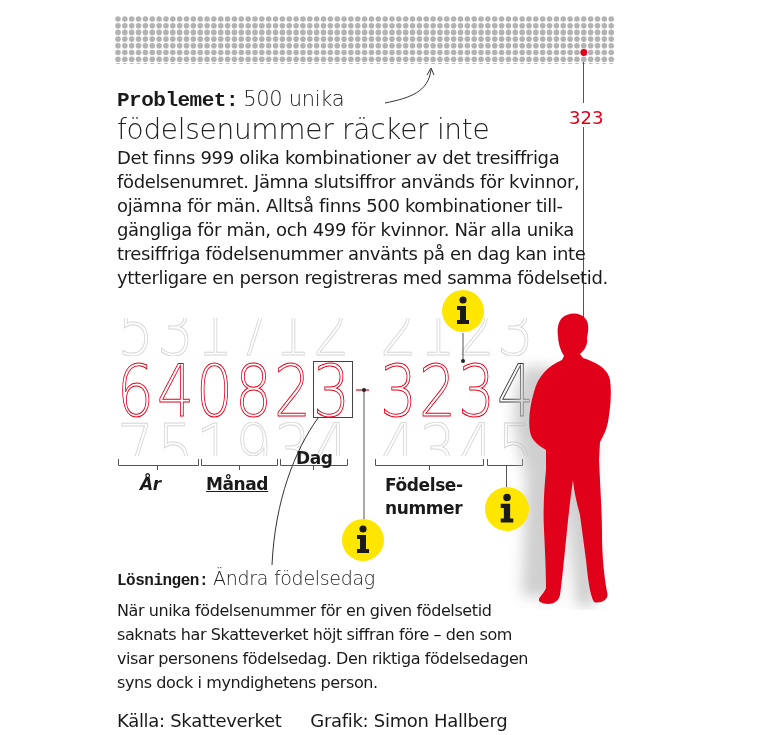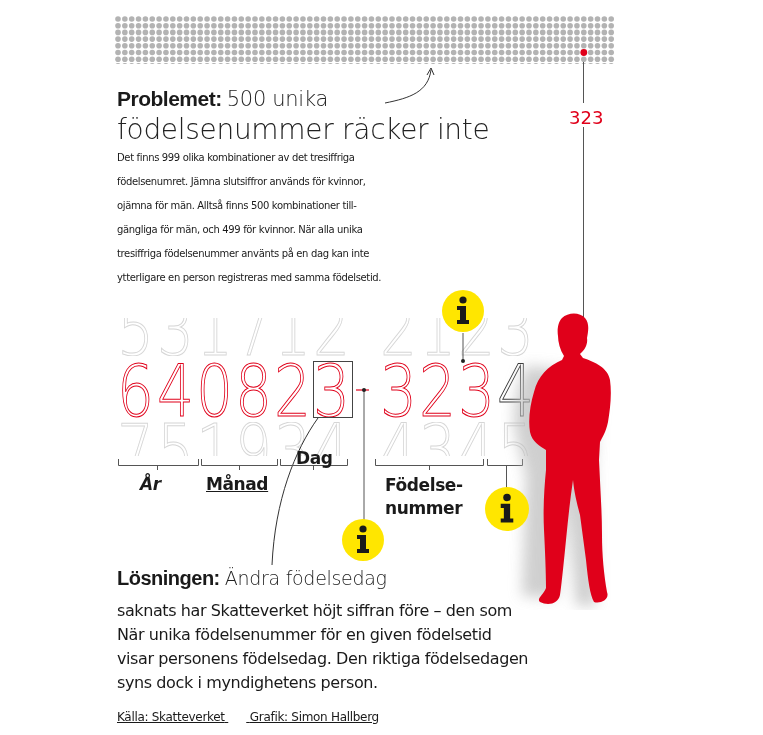--- a/index.html
+++ b/index.html
@@ -1,23 +1,23 @@
 <!DOCTYPE html>
 <html><head>
 <meta charset="utf-8">
 <style>
   html,body{margin:0;padding:0;background:#fff;}
   body{width:763px;height:735px;position:relative;overflow:hidden;font-family:"DejaVu Sans","Liberation Sans",sans-serif;color:#1a1a1a;}
   .abs{position:absolute;}
   #dotgrid{position:absolute;left:115px;top:16px;}
-  .h-bold{font-family:Liberation Sans, sans-serif;font-weight:bold;font-size:21px;letter-spacing:-0.5px;color:#1a1a1a;}
+  .h-bold{font-family:Liberation Mono, monospace;font-weight:bold;font-size:21px;letter-spacing:-0.5px;color:#1a1a1a;}
   .h-light{font-family:"DejaVu Sans",sans-serif;font-weight:200;font-size:21px;color:#222;letter-spacing:-0.3px;}
-  .body-text{font-family:"DejaVu Sans",sans-serif;font-size:10px;line-height:24px;color:#1a1a1a;letter-spacing:-0.35px;}
+  .body-text{font-family:"DejaVu Sans",sans-serif;font-size:18px;line-height:24px;color:#1a1a1a;letter-spacing:-0.35px;}
   .label-bold{font-family:"DejaVu Sans",sans-serif;font-weight:bold;font-size:17px;color:#1a1a1a;letter-spacing:-0.4px;}
-  .credit{font-family:"DejaVu Sans",sans-serif;font-size:12px;color:#1a1a1a;letter-spacing:-0.3px;text-decoration:underline;}
+  .credit{font-family:"DejaVu Sans",sans-serif;font-size:18px;color:#1a1a1a;letter-spacing:-0.3px;}
   .num-label{font-family:"DejaVu Sans",sans-serif;font-size:18px;color:#e0001a;}
   svg text{font-family:"DejaVu Sans",sans-serif;}
 </style>
 </head>
 <body>
 
 <svg id="dotgrid" width="500" height="48" viewBox="0 0 500 48">
     <circle cx="3" cy="3" r="2.8" fill="#b3b3b3"></circle>
     <circle cx="9.85" cy="3" r="2.8" fill="#b3b3b3"></circle>
     <circle cx="16.7" cy="3" r="2.8" fill="#b3b3b3"></circle>
@@ -1162,26 +1162,26 @@
 </div>
 <div class="abs" style="left:485px;top:487px;">
   <svg width="44" height="44" viewBox="0 0 42 42">
     <circle cx="21" cy="21" r="21" fill="#ffe600"></circle>
     <circle cx="21" cy="10" r="3.6" fill="#1a1a1a"></circle>
     <path d="M15,16 H24 V30 H27 V34 H15 V30 H18 V20 H15 Z" fill="#1a1a1a"></path>
   </svg>
 </div>
 
 <div class="abs" style="left:117px;top:567px;white-space:nowrap;">
-  <span class="h-bold" style="font-size:20px;">Lösningen:</span>
+  <span class="h-bold" style="font-size:16px;">Lösningen:</span>
   <span class="h-light" style="font-size:19px;">Ändra födelsedag</span>
 </div>
 <div class="abs body-text" style="left:117px;top:599px;white-space:nowrap;font-size:16px;letter-spacing:-0.4px;">
+  <div>När unika födelsenummer för en given födelsetid</div>
   <div>saknats har Skatteverket höjt siffran före – den som</div>
-  <div>När unika födelsenummer för en given födelsetid</div>
   <div>visar personens födelsedag. Den riktiga födelsedagen</div>
   <div>syns dock i myndighetens person.</div>
 </div>
 
 <div class="abs credit" style="left:117px;top:710px;white-space:nowrap;">
   <span>Källa: Skatteverket</span>
   <span style="display:inline-block;width:18px;"></span>
   <span>Grafik: Simon Hallberg</span>
 </div>
 

